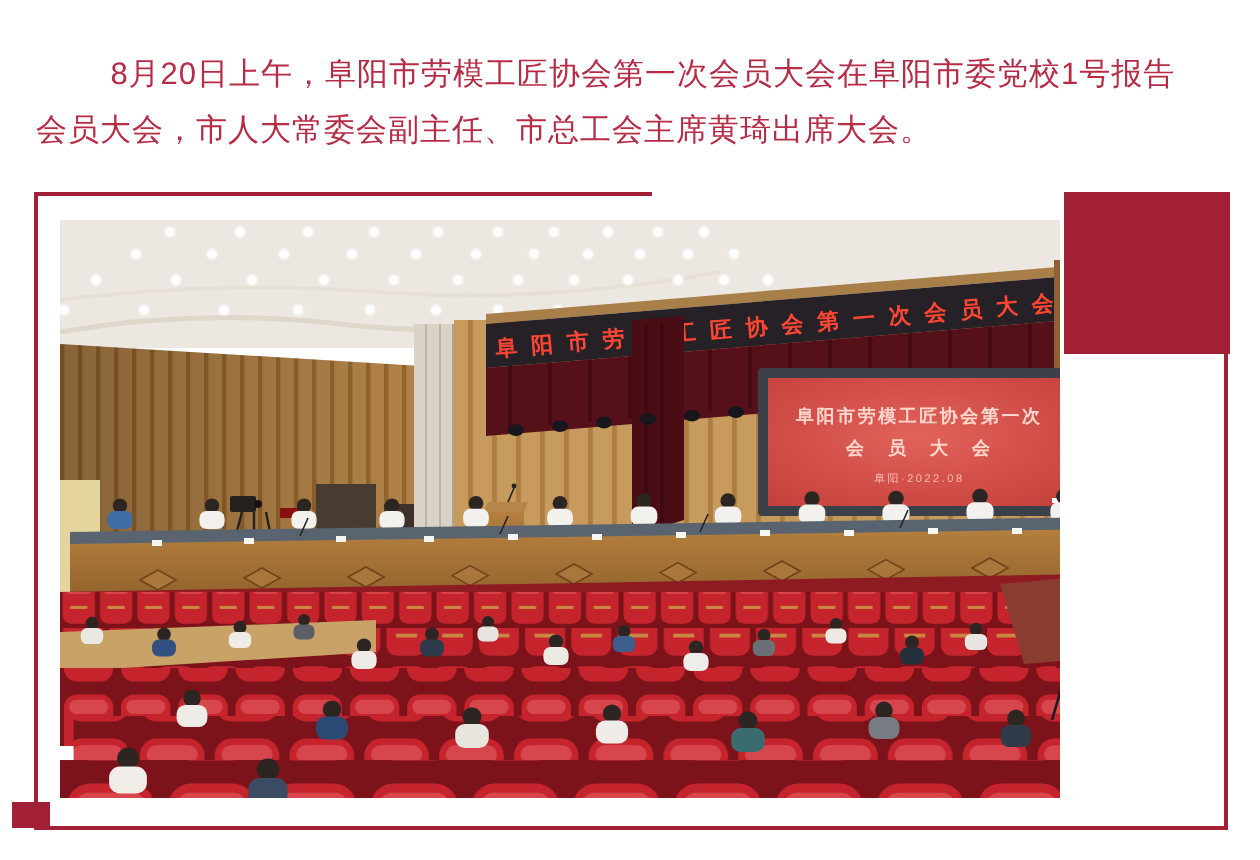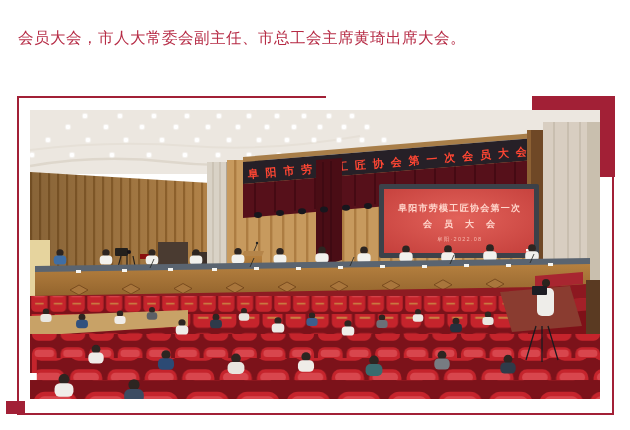--- a/index.html
+++ b/index.html
@@ -6,27 +6,28 @@
   body{width:630px;height:430px;background:#ffffff;overflow:hidden;position:relative;
        font-family:"Liberation Sans", sans-serif;}
   .article{position:absolute;left:18px;top:24px;width:596px;color:#b62b45;
            font-size:15.5px;line-height:28px;font-weight:400;letter-spacing:.5px;}
   .article .l1{text-indent:2.4em;}
   .frame{position:absolute;left:17px;top:96px;width:597px;height:319px;
          border:2px solid #a22036;box-sizing:border-box;background:#fff;}
   .gap-top{position:absolute;left:326px;top:93px;width:206px;height:8px;background:#fff;}
   .accent-tr{position:absolute;left:532px;top:96px;width:83px;height:81px;background:#a22036;}
   .accent-bl{position:absolute;left:6px;top:401px;width:19px;height:13px;background:#a22036;}
-  .photo{position:absolute;left:30px;top:110px;width:570px;height:289px;overflow:hidden;}
+  .photo{position:absolute;left:30px;top:110px;width:500px;height:289px;overflow:hidden;}
   svg{display:block;}
 </style>
 </head>
 <body>
 
 <div class="article">
+  <div class="l1">8月20日上午，阜阳市劳模工匠协会第一次会员大会在阜阳市委党校1号报告</div>
   <div class="l2">会员大会，市人大常委会副主任、市总工会主席黄琦出席大会。</div>
 </div>
 
 <div class="frame"></div>
 <div class="gap-top"></div>
 <div class="accent-tr"></div>
 <div class="accent-bl"></div>
 
 <div class="photo">
 <svg width="570" height="289" viewBox="0 0 570 289" xmlns="http://www.w3.org/2000/svg">

